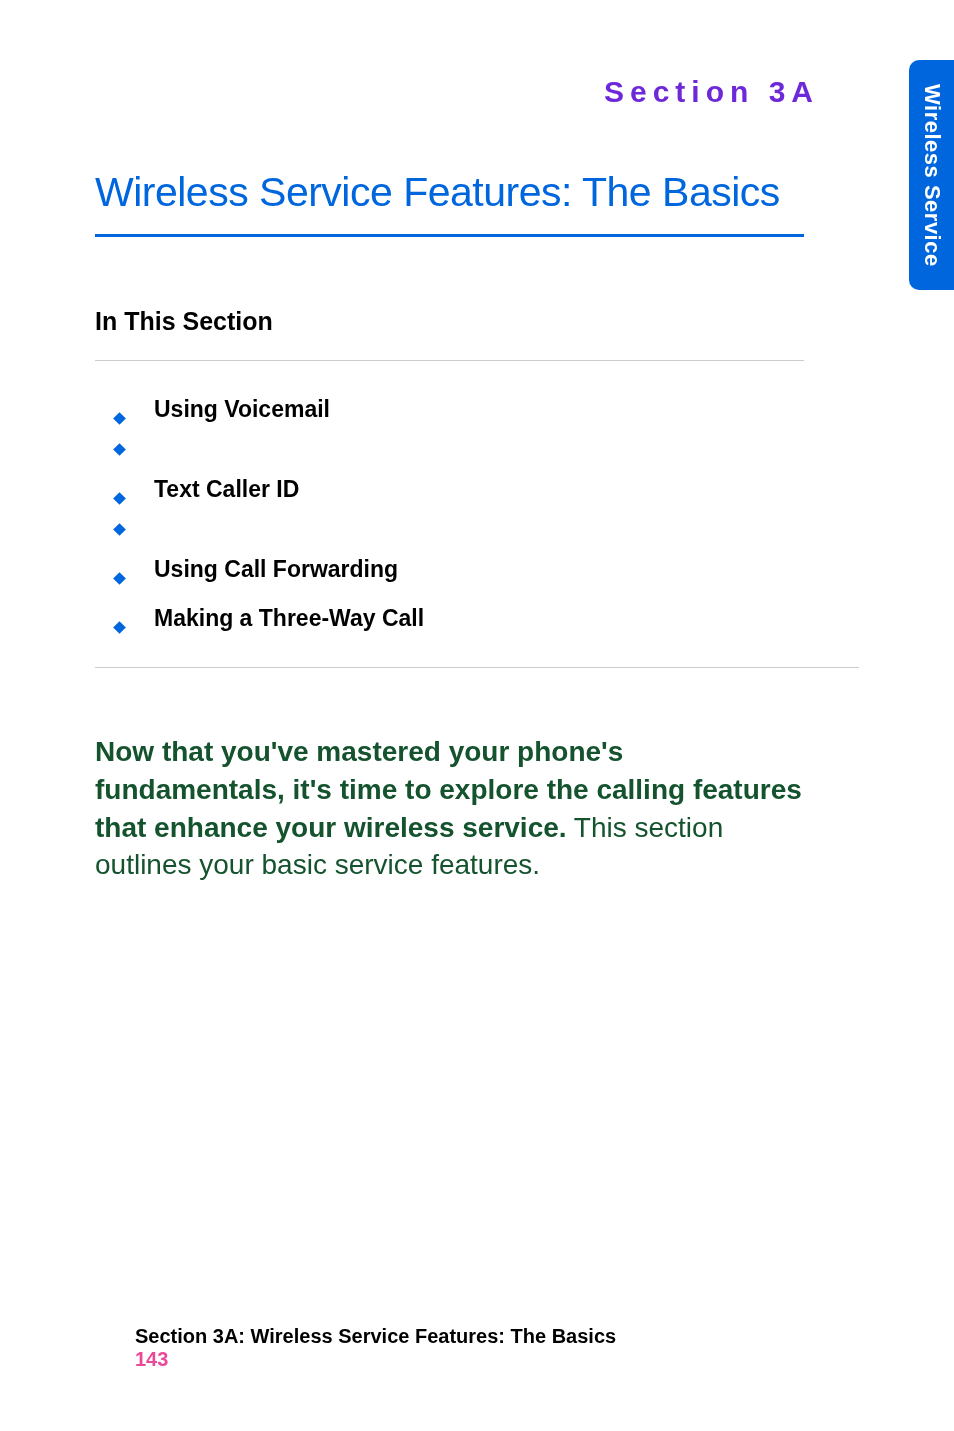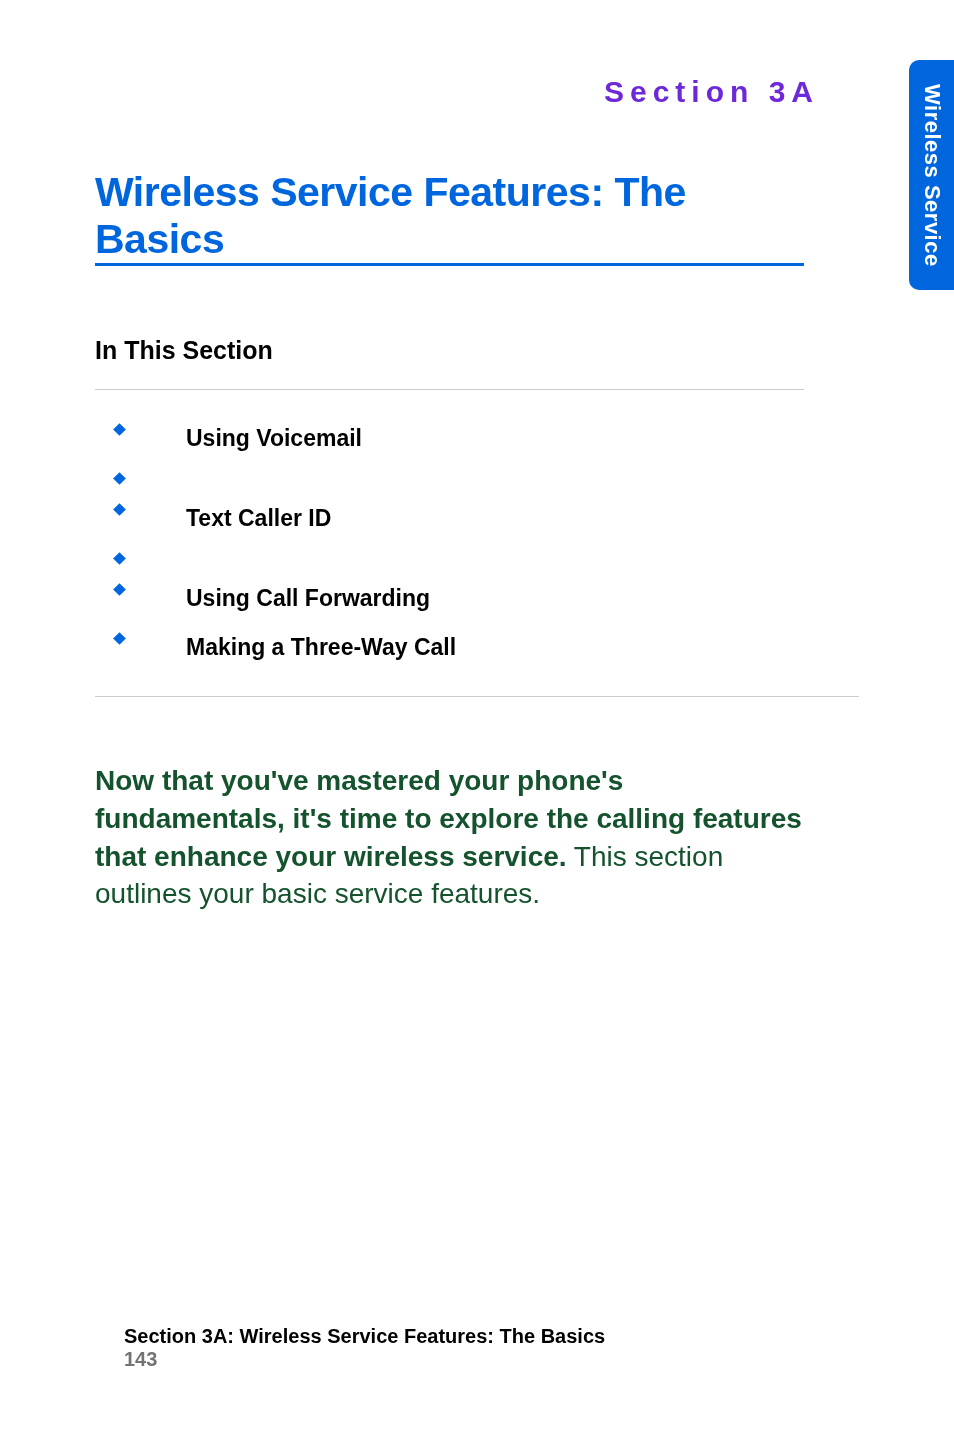--- a/index.html
+++ b/index.html
@@ -25,22 +25,23 @@
       font-weight: 700;
       letter-spacing: 6px;
       text-align: right;
       color: #6d28d9;
       margin-bottom: 60px;
       padding-right: 40px;
     }
     .page-title {
       color: #0066dd;
       font-size: 41px;
-      font-weight: 700;
+      font-weight: 400;
       letter-spacing: -0.5px;
+      padding-bottom: 18px;
       border-bottom: 3px solid #0066dd;
       margin-bottom: 70px;
       margin-right: 55px;
     }
     .subsection-title {
       font-size: 25px;
       font-weight: 700;
       color: #000000;
       padding-bottom: 24px;
       border-bottom: 1px solid #cccccc;
@@ -49,24 +50,23 @@
     }
     .bullet-list {
       list-style: none;
       padding: 0 55px 0 0;
       border-bottom: 1px solid #cccccc;
       padding-bottom: 35px;
       margin-bottom: 65px;
     }
     .bullet-item {
       display: flex;
-      align-items: flex-start;
+      align-items: flex-end;
       margin-bottom: 22px;
       padding-left: 20px;
-      gap: 32px;
     }
     .bullet-item:last-child {
       margin-bottom: 0;
     }
     .diamond {
       display: inline-block;
       width: 9px;
       height: 9px;
       background: #0066dd;
       transform: rotate(45deg);
@@ -122,22 +122,22 @@
       flex-direction: column;
     }
     .footer-title {
       font-size: 20px;
       font-weight: 700;
       color: #000000;
     }
     .footer-page {
       font-size: 20px;
       font-weight: 700;
-      color: #737373;
-      margin-left: 29px;
+      color: #ec4899;
+      margin-left: 40px;
     }
   </style>
 </head>
 <body>
 
 <div class="side-tab">
   <span class="side-tab-text">Wireless Service</span>
 </div>
 
 <div class="content">

